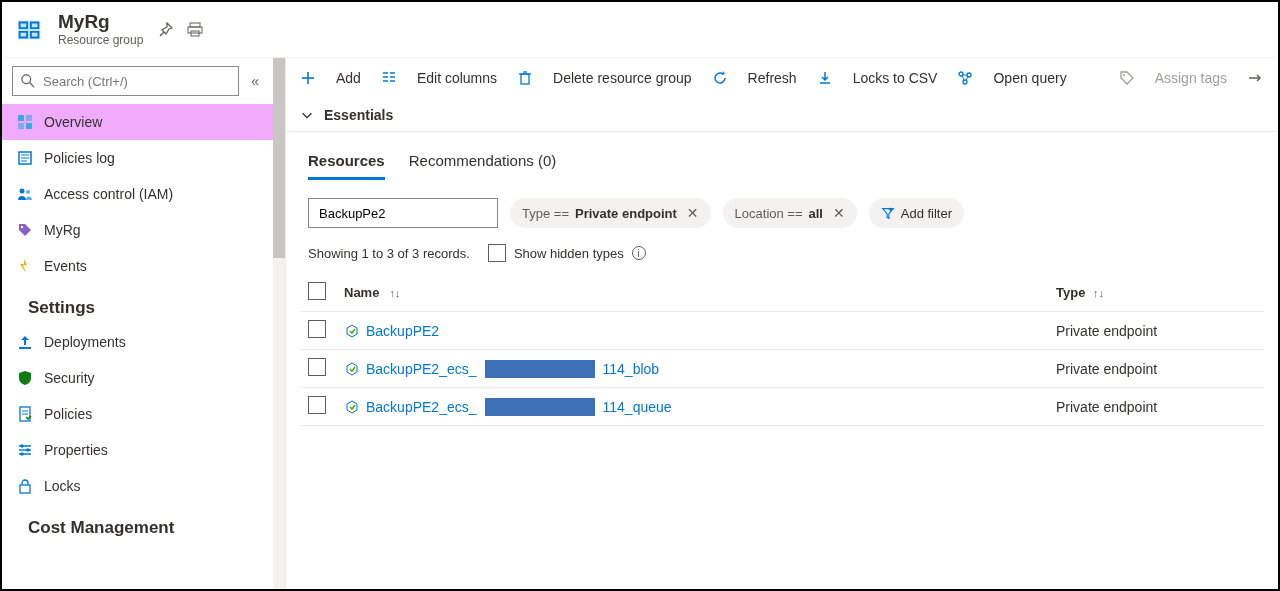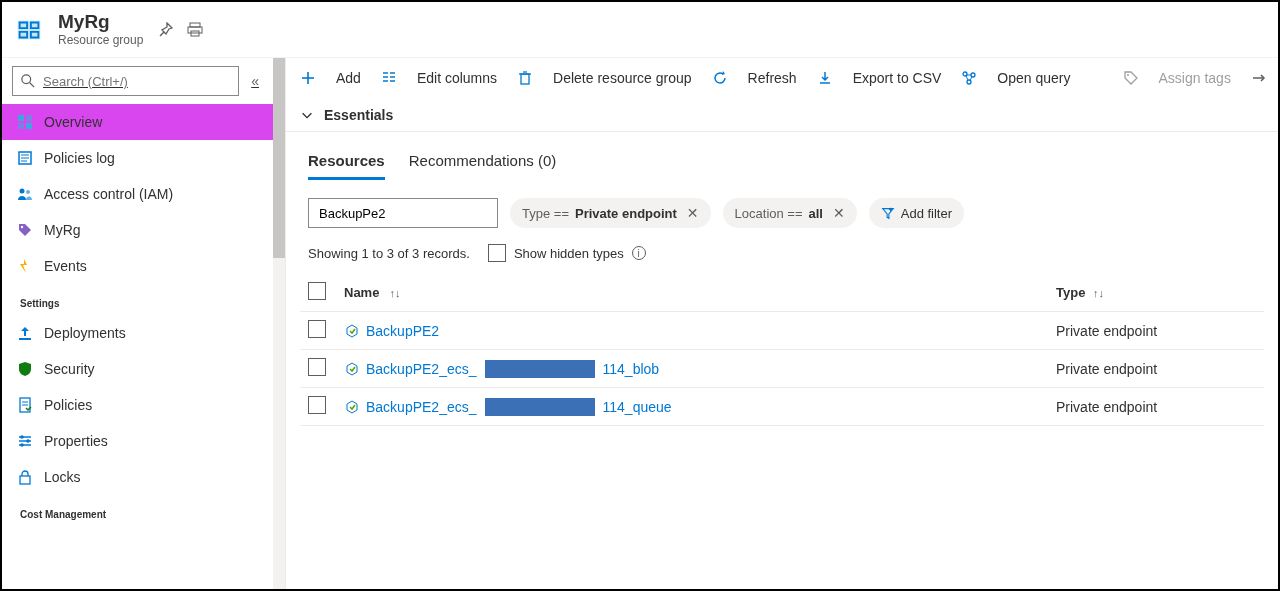--- a/index.html
+++ b/index.html
@@ -9,28 +9,28 @@
   .rg-icon { width: 30px; height: 30px; flex-shrink: 0; }
   .title-block { display: flex; flex-direction: column; }
   .title { font-size: 19px; font-weight: 600; line-height: 1; }
   .subtitle { font-size: 12px; color: #605e5c; margin-top: 2px; }
   .top-sep { height: 1px; background: #f3f2f1; margin-top: 10px; }
   .body { display: flex; flex: 1; min-height: 0; }
   .sidebar-wrap { width: 284px; flex-shrink: 0; display: flex; border-right: 1px solid #edebe9; position: relative; }
   .sidebar { flex: 1; overflow-y: auto; padding-bottom: 10px; }
   .scroll-gutter { width: 12px; background: #f3f2f1; position: relative; }
   .scroll-thumb { position: absolute; top: 0; left: 0; width: 12px; height: 200px; background: #c8c6c4; }
-  .search-row { display: flex; align-items: center; padding: 8px 10px; gap: 8px; text-decoration: underline; }
+  .search-row { display: flex; align-items: center; padding: 8px 10px; gap: 8px; }
   .search-box { flex: 1; border: 1px solid #8a8886; height: 30px; display: flex; align-items: center; padding: 0 8px; background: #fff; }
   .search-box input { border: none; outline: none; flex: 1; font-size: 13px; background: transparent; }
   .collapse-chevron { cursor: pointer; color: #605e5c; font-size: 14px; padding: 4px; }
   .nav-item { display: flex; align-items: center; gap: 10px; height: 36px; padding: 0 14px; cursor: pointer; font-size: 14px; }
-  .nav-item.selected { background: #d946ef; font-weight: 400; }
+  .nav-item.selected { background: #f0abfc; font-weight: 400; }
   .nav-item .icon { width: 18px; height: 18px; display: inline-flex; align-items: center; justify-content: center; }
-  .nav-section { padding: 14px 14px 6px 18px; font-weight: 600; font-size: 10px; color: #323130; }
+  .nav-section { padding: 14px 14px 6px 26px; font-weight: 600; font-size: 17px; color: #323130; }
   .main { flex: 1; display: flex; flex-direction: column; overflow: hidden; }
   .cmdbar { display: flex; align-items: center; gap: 20px; padding: 10px 14px; border-bottom: 1px solid #fff; flex-wrap: nowrap; }
   .cmd { display: flex; align-items: center; gap: 20px; cursor: pointer; color: #323130; white-space: nowrap; }
   .cmd.disabled { color: #a19f9d; cursor: default; }
   .cmd .cicon { color: #0078d4; display: inline-flex; align-items: center; }
   .cmd.disabled .cicon { color: #a19f9d; }
   .cmd-divider { width: 1px; height: 20px; background: #d2d0ce; margin: 0 6px; }
   .essentials-row { display: flex; align-items: center; gap: 8px; padding: 8px 14px; border-bottom: 1px solid #edebe9; cursor: pointer; }
   .essentials-row .chev { width: 16px; text-align: center; }
   .tabs { display: flex; gap: 24px; padding: 12px 22px 0 22px; }
@@ -260,21 +260,21 @@
             </span>
           <span>Refresh</span>
         </div>
         <div class="cmd">
           <span class="cicon">
               <svg width="16" height="16" viewBox="0 0 16 16">
                 <path d="M8 2v8M5 7l3 3 3-3" fill="none" stroke="currentColor" stroke-width="1.5"></path>
                 <line x1="3" y1="13" x2="13" y2="13" stroke="currentColor" stroke-width="1.5"></line>
               </svg>
             </span>
-          <span>Export to CSV</span>
+          <span>Locks to CSV</span>
         </div>
         <div class="cmd">
           <span class="cicon">
               <svg width="16" height="16" viewBox="0 0 16 16">
                 <circle cx="4" cy="4" r="2" fill="none" stroke="currentColor" stroke-width="1.3"></circle>
                 <circle cx="12" cy="5" r="2" fill="none" stroke="currentColor" stroke-width="1.3"></circle>
                 <circle cx="8" cy="12" r="2" fill="none" stroke="currentColor" stroke-width="1.3"></circle>
                 <line x1="5.5" y1="5" x2="10.5" y2="5" stroke="currentColor"></line>
                 <line x1="5" y1="6" x2="7" y2="10" stroke="currentColor"></line>
                 <line x1="11" y1="7" x2="9" y2="10" stroke="currentColor"></line>

